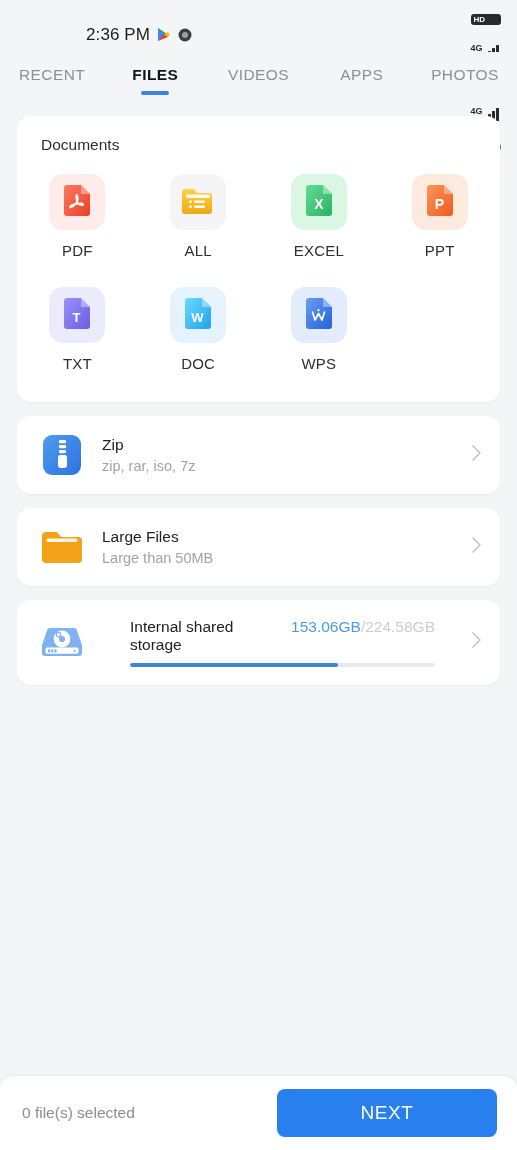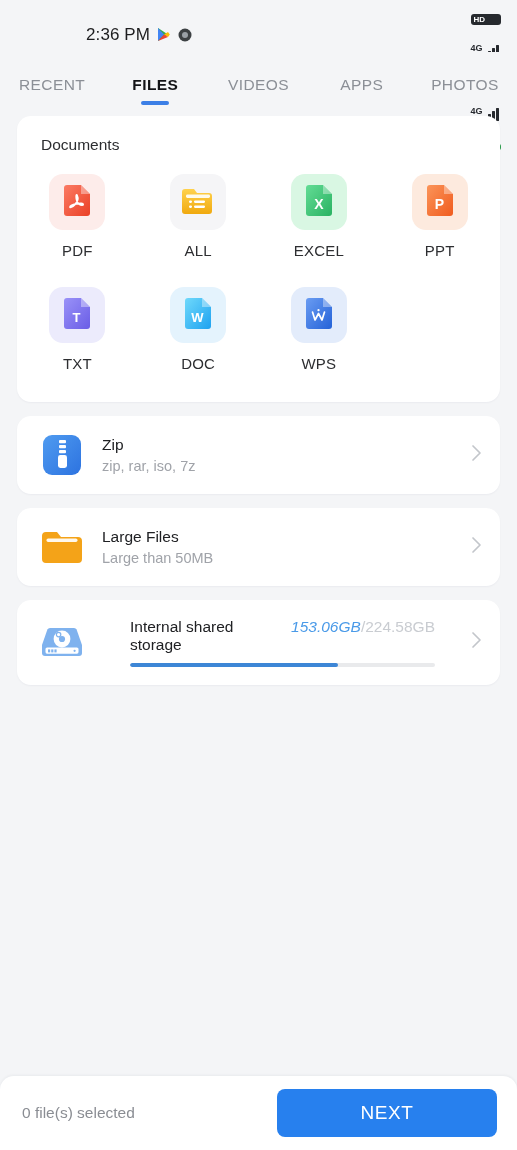--- a/index.html
+++ b/index.html
@@ -75,21 +75,21 @@
   }
   .back-btn { width: 30px; height: 30px; display:flex; align-items:center; justify-content:center; cursor: pointer; }
   .title {
     font-size: 21px; color: #17181a; font-weight: 400;
     margin-left: 27px; letter-spacing: .1px;
   }
   .search-btn { margin-left: auto; width: 32px; height: 32px; display:flex; align-items:center; justify-content:center; cursor:pointer; }
 
   
   .tabs {
-    display: flex; align-items: center;
+    display: flex; align-items: flex-start;
     padding: 8px 14px 0 14px;
     height: 52px; background: #f4f5f7; flex: 0 0 auto; gap: 27px;
   }
   .tab {
     flex: 1 1 0; text-align: center; position: relative;
     font-size: 15.5px; color: #8b8f96; letter-spacing: .4px;
     padding-top: 6px; cursor: pointer;
   }
   .tab.active { color: #121316; font-weight: 700; }
   .tab .ul {
@@ -136,21 +136,21 @@
   .row-icon { width: 46px; height: 46px; flex: 0 0 auto; margin-right: 17px; }
   .row-text { flex: 1 1 auto; min-width: 0; }
   .row-title { font-size: 15.5px; color: #202124; line-height: 21px; }
   .row-sub { font-size: 14.5px; color: #a0a3a9; line-height: 20px; margin-top: 1px; }
   .chev { flex: 0 0 auto; margin-left: 8px; }
 
   
   .storage-row { padding: 18px 18px 18px 22px; min-height: 84px; gap: 28px; }
   .stor-head { display: flex; align-items: baseline; }
   .stor-name { font-size: 15.5px; color: #202124; }
-  .stor-used { font-size: 15.5px; color: #4a9ae8; margin-left: 9px; font-style: italic; }
+  .stor-used { font-size: 15.5px; color: #4a9ae8; margin-left: 9px; }
   .stor-total { font-size: 15.5px; color: #c9ccd1; }
   .bar-track {
     height: 3.5px; background: #e9eaec; border-radius: 2px;
     margin-top: 9px; width: 100%; overflow: hidden;
   }
   .bar-fill { height: 100%; background: #3d86d6; border-radius: 2px; }
 
   
   .bottombar {
     flex: 0 0 auto; height: 74px;

